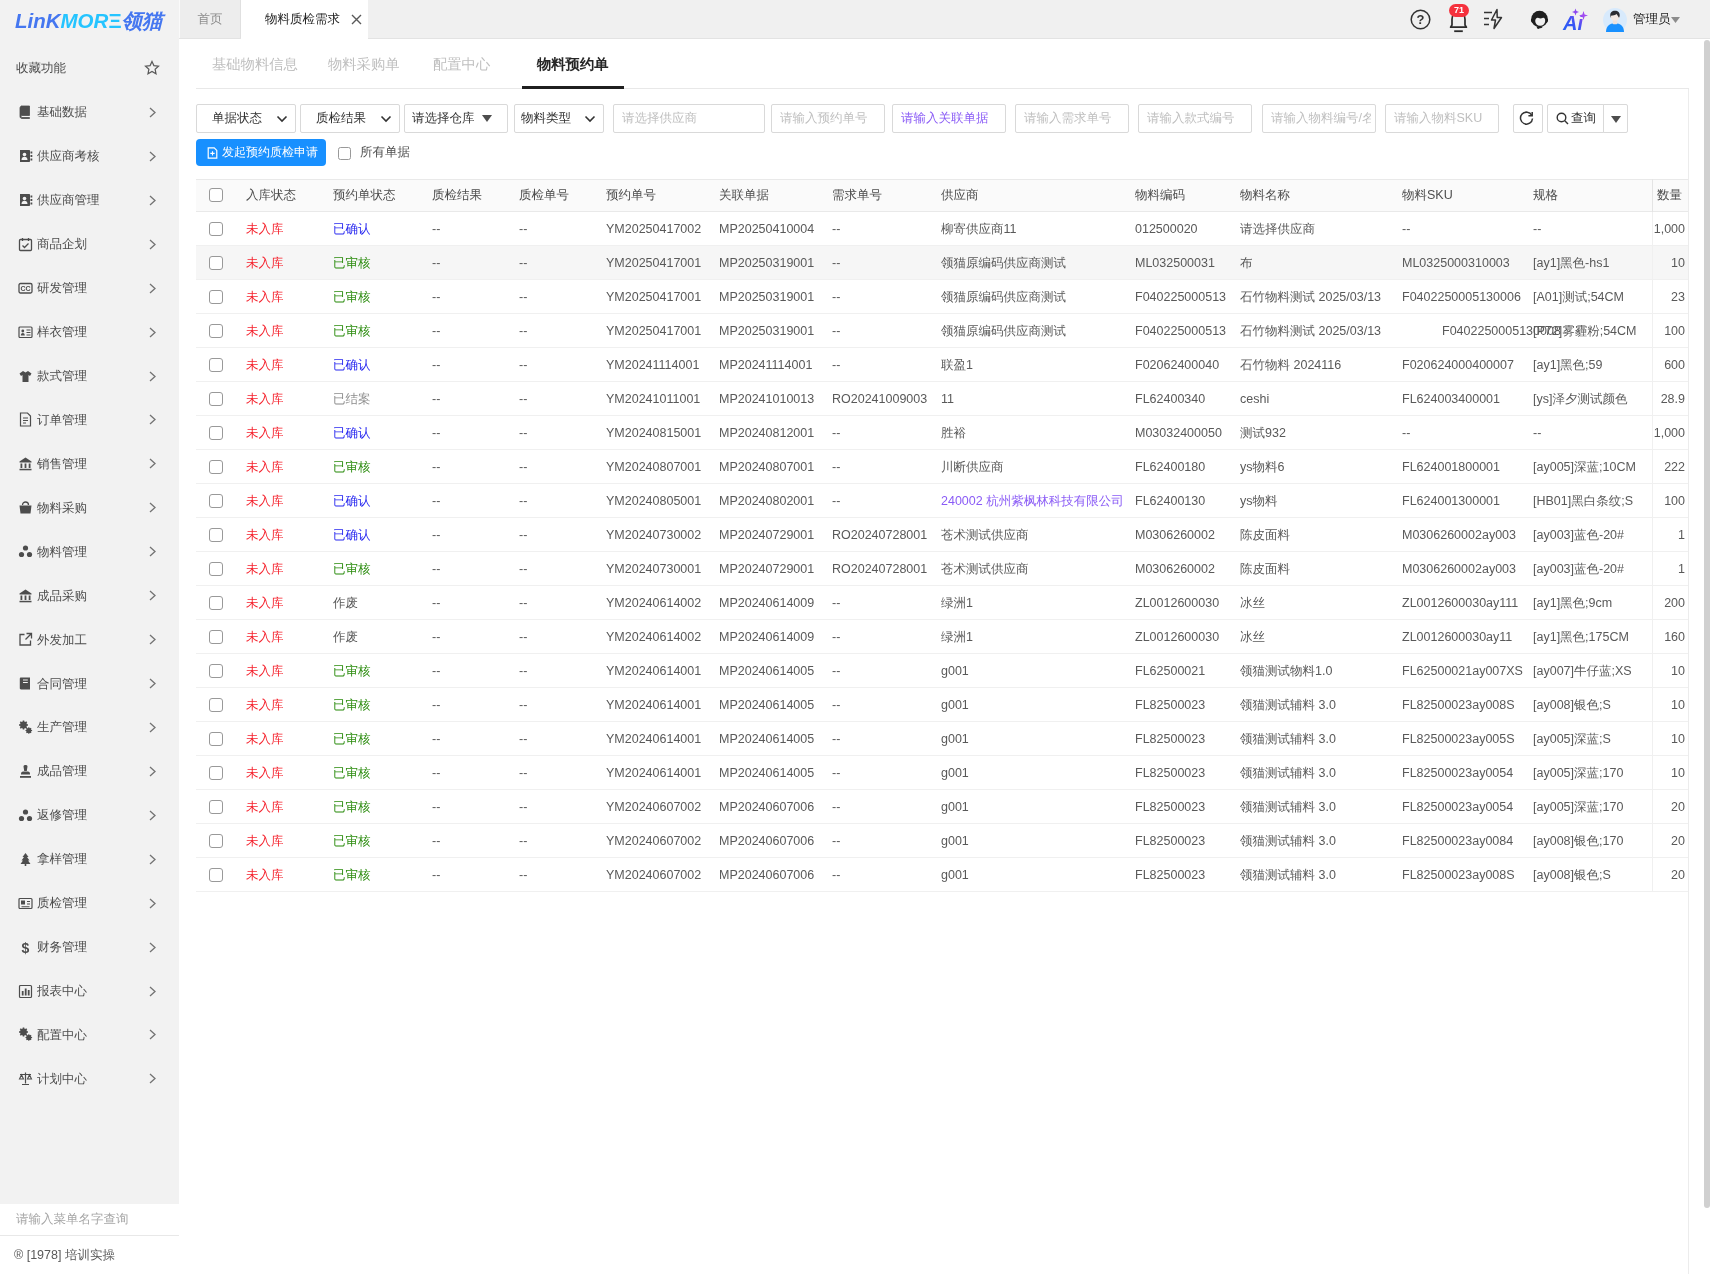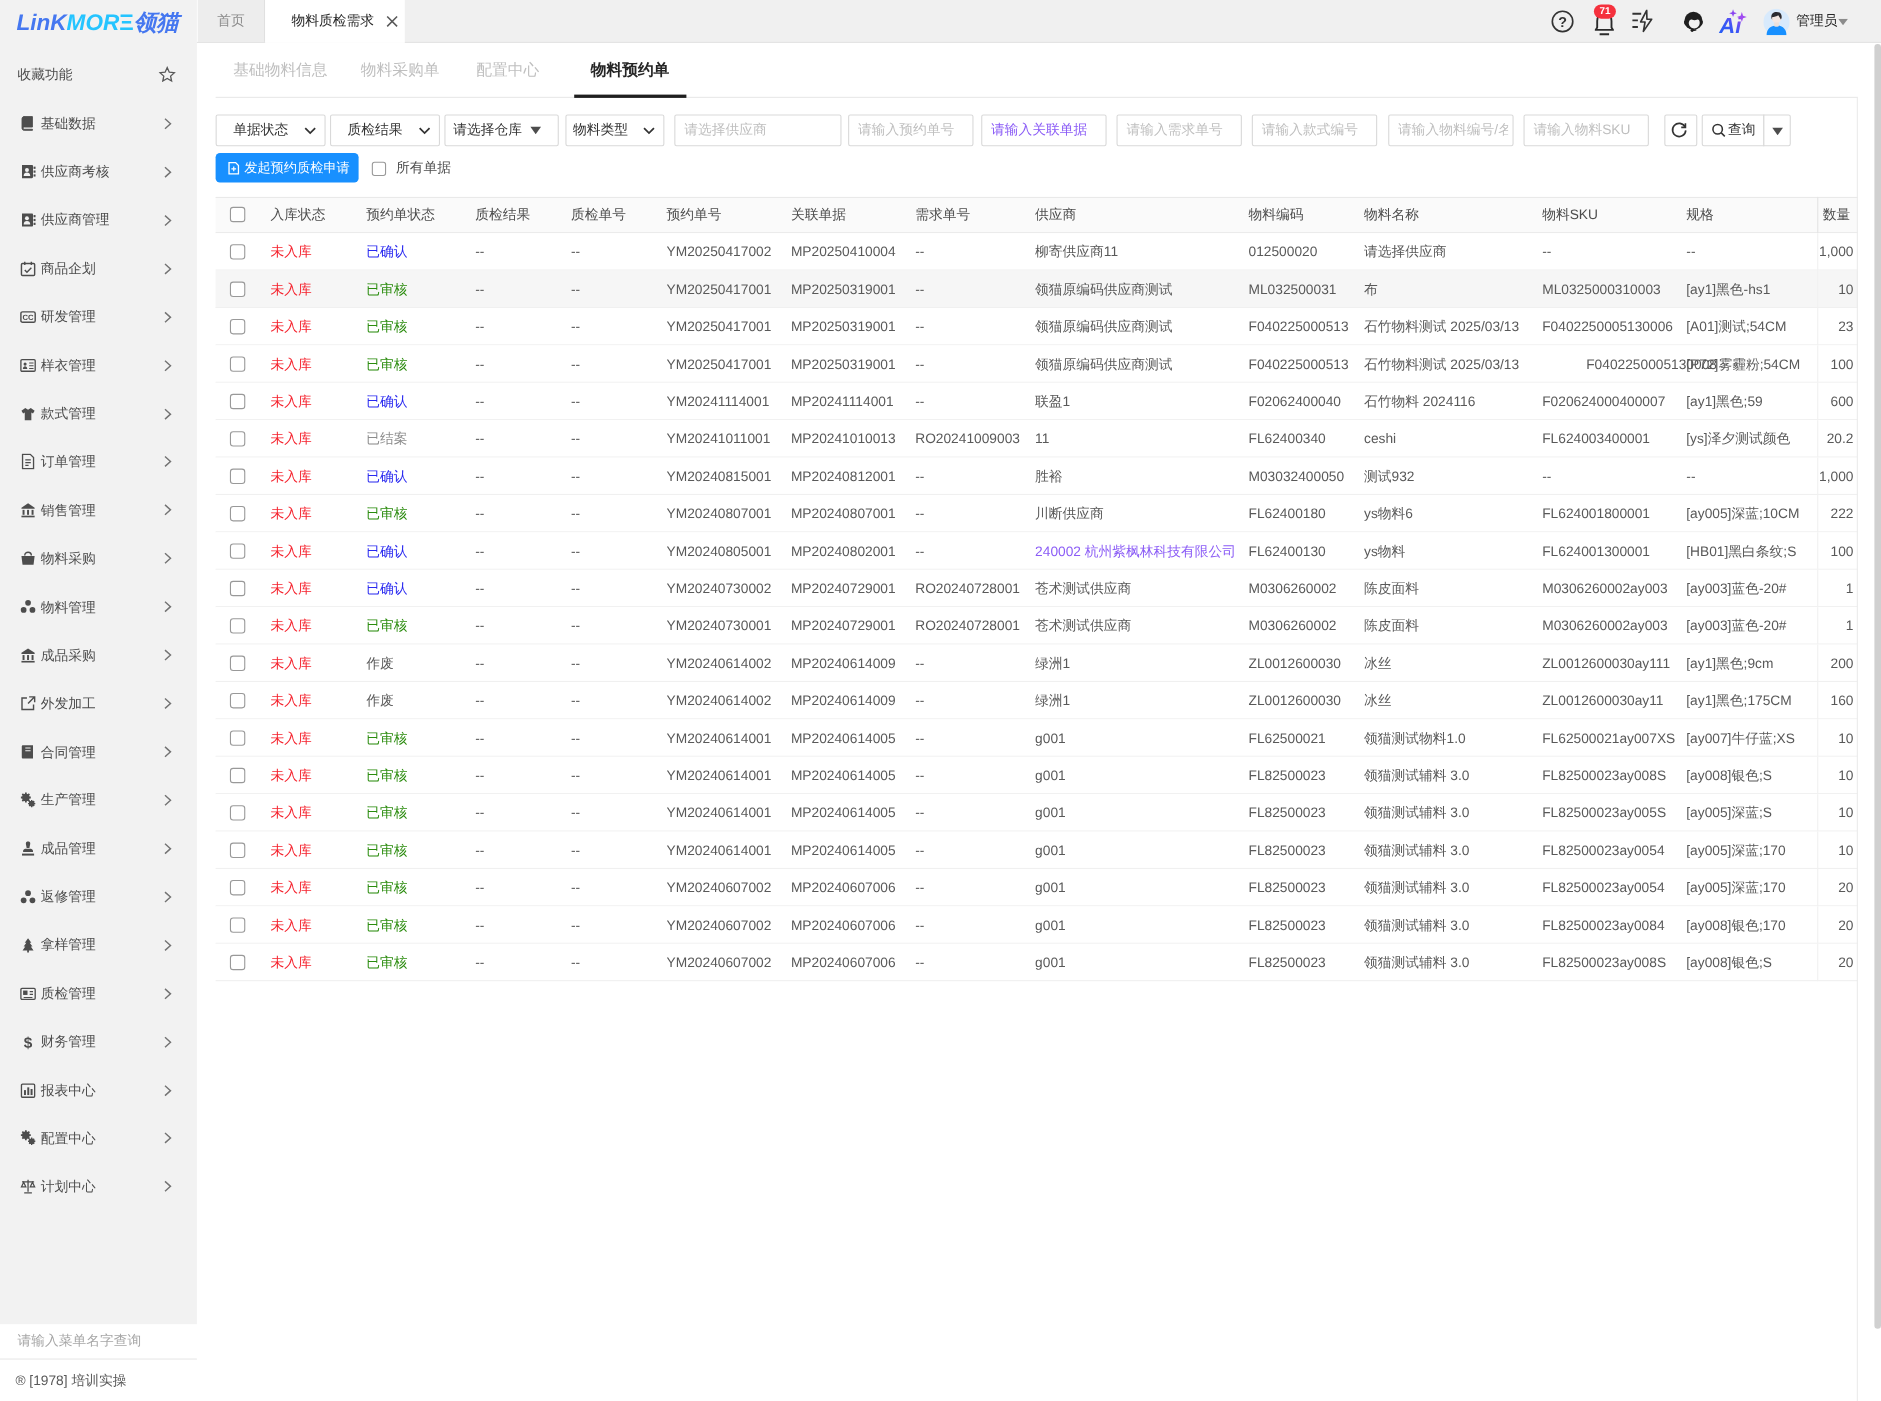--- a/index.html
+++ b/index.html
@@ -226,21 +226,21 @@
 <div class="a nw" style="left:432px;top:382px;width:77px;height:34px;line-height:34px;font-size:12.5px;color:#595959">--</div>
 <div class="a nw" style="left:519px;top:382px;width:77px;height:34px;line-height:34px;font-size:12.5px;color:#595959">--</div>
 <div class="a nw" style="left:606px;top:382px;width:103px;height:34px;line-height:34px;font-size:12.5px;color:#595959">YM20241011001</div>
 <div class="a nw" style="left:719px;top:382px;width:103px;height:34px;line-height:34px;font-size:12.5px;color:#595959">MP20241010013</div>
 <div class="a nw" style="left:832px;top:382px;width:99px;height:34px;line-height:34px;font-size:12.5px;color:#595959">RO20241009003</div>
 <div class="a nw" style="left:941px;top:382px;width:184px;height:34px;line-height:34px;font-size:12.5px;color:#595959">11</div>
 <div class="a nw" style="left:1135px;top:382px;width:95px;height:34px;line-height:34px;font-size:12.5px;color:#595959">FL62400340</div>
 <div class="a nw" style="left:1240px;top:382px;width:152px;height:34px;line-height:34px;font-size:12.5px;color:#595959">ceshi</div>
 <div class="a nw" style="left:1402px;top:382px;width:121px;height:34px;line-height:34px;font-size:12.5px;color:#595959">FL624003400001</div>
 <div class="a nw" style="left:1533px;top:382px;width:116px;height:34px;line-height:34px;font-size:12.5px;color:#595959">[ys]泽夕测试颜色</div>
-<div class="a" style="right:25px;top:382px;height:34px;line-height:34px;font-size:12.5px;color:#595959">20.2</div>
+<div class="a" style="right:25px;top:382px;height:34px;line-height:34px;font-size:12.5px;color:#595959">28.9</div>
 <div class="a" style="left:1652px;top:382px;width:1px;height:34px;background:#f0f0f0"></div>
 <div class="a" style="left:196px;top:416px;width:1493px;height:34px;background:#fff;border-bottom:1px solid #f0f0f0"></div>
 <div class="a" style="left:209px;top:426px;width:14px;height:14px;background:#fff;border:1px solid #999;border-radius:3px"></div>
 <div class="a nw" style="left:246px;top:416px;width:77px;height:34px;line-height:34px;font-size:12.5px;color:#f5222d">未入库</div>
 <div class="a nw" style="left:333px;top:416px;width:89px;height:34px;line-height:34px;font-size:12.5px;color:#2929f0">已确认</div>
 <div class="a nw" style="left:432px;top:416px;width:77px;height:34px;line-height:34px;font-size:12.5px;color:#595959">--</div>
 <div class="a nw" style="left:519px;top:416px;width:77px;height:34px;line-height:34px;font-size:12.5px;color:#595959">--</div>
 <div class="a nw" style="left:606px;top:416px;width:103px;height:34px;line-height:34px;font-size:12.5px;color:#595959">YM20240815001</div>
 <div class="a nw" style="left:719px;top:416px;width:103px;height:34px;line-height:34px;font-size:12.5px;color:#595959">MP20240812001</div>
 <div class="a nw" style="left:832px;top:416px;width:99px;height:34px;line-height:34px;font-size:12.5px;color:#595959">--</div>

